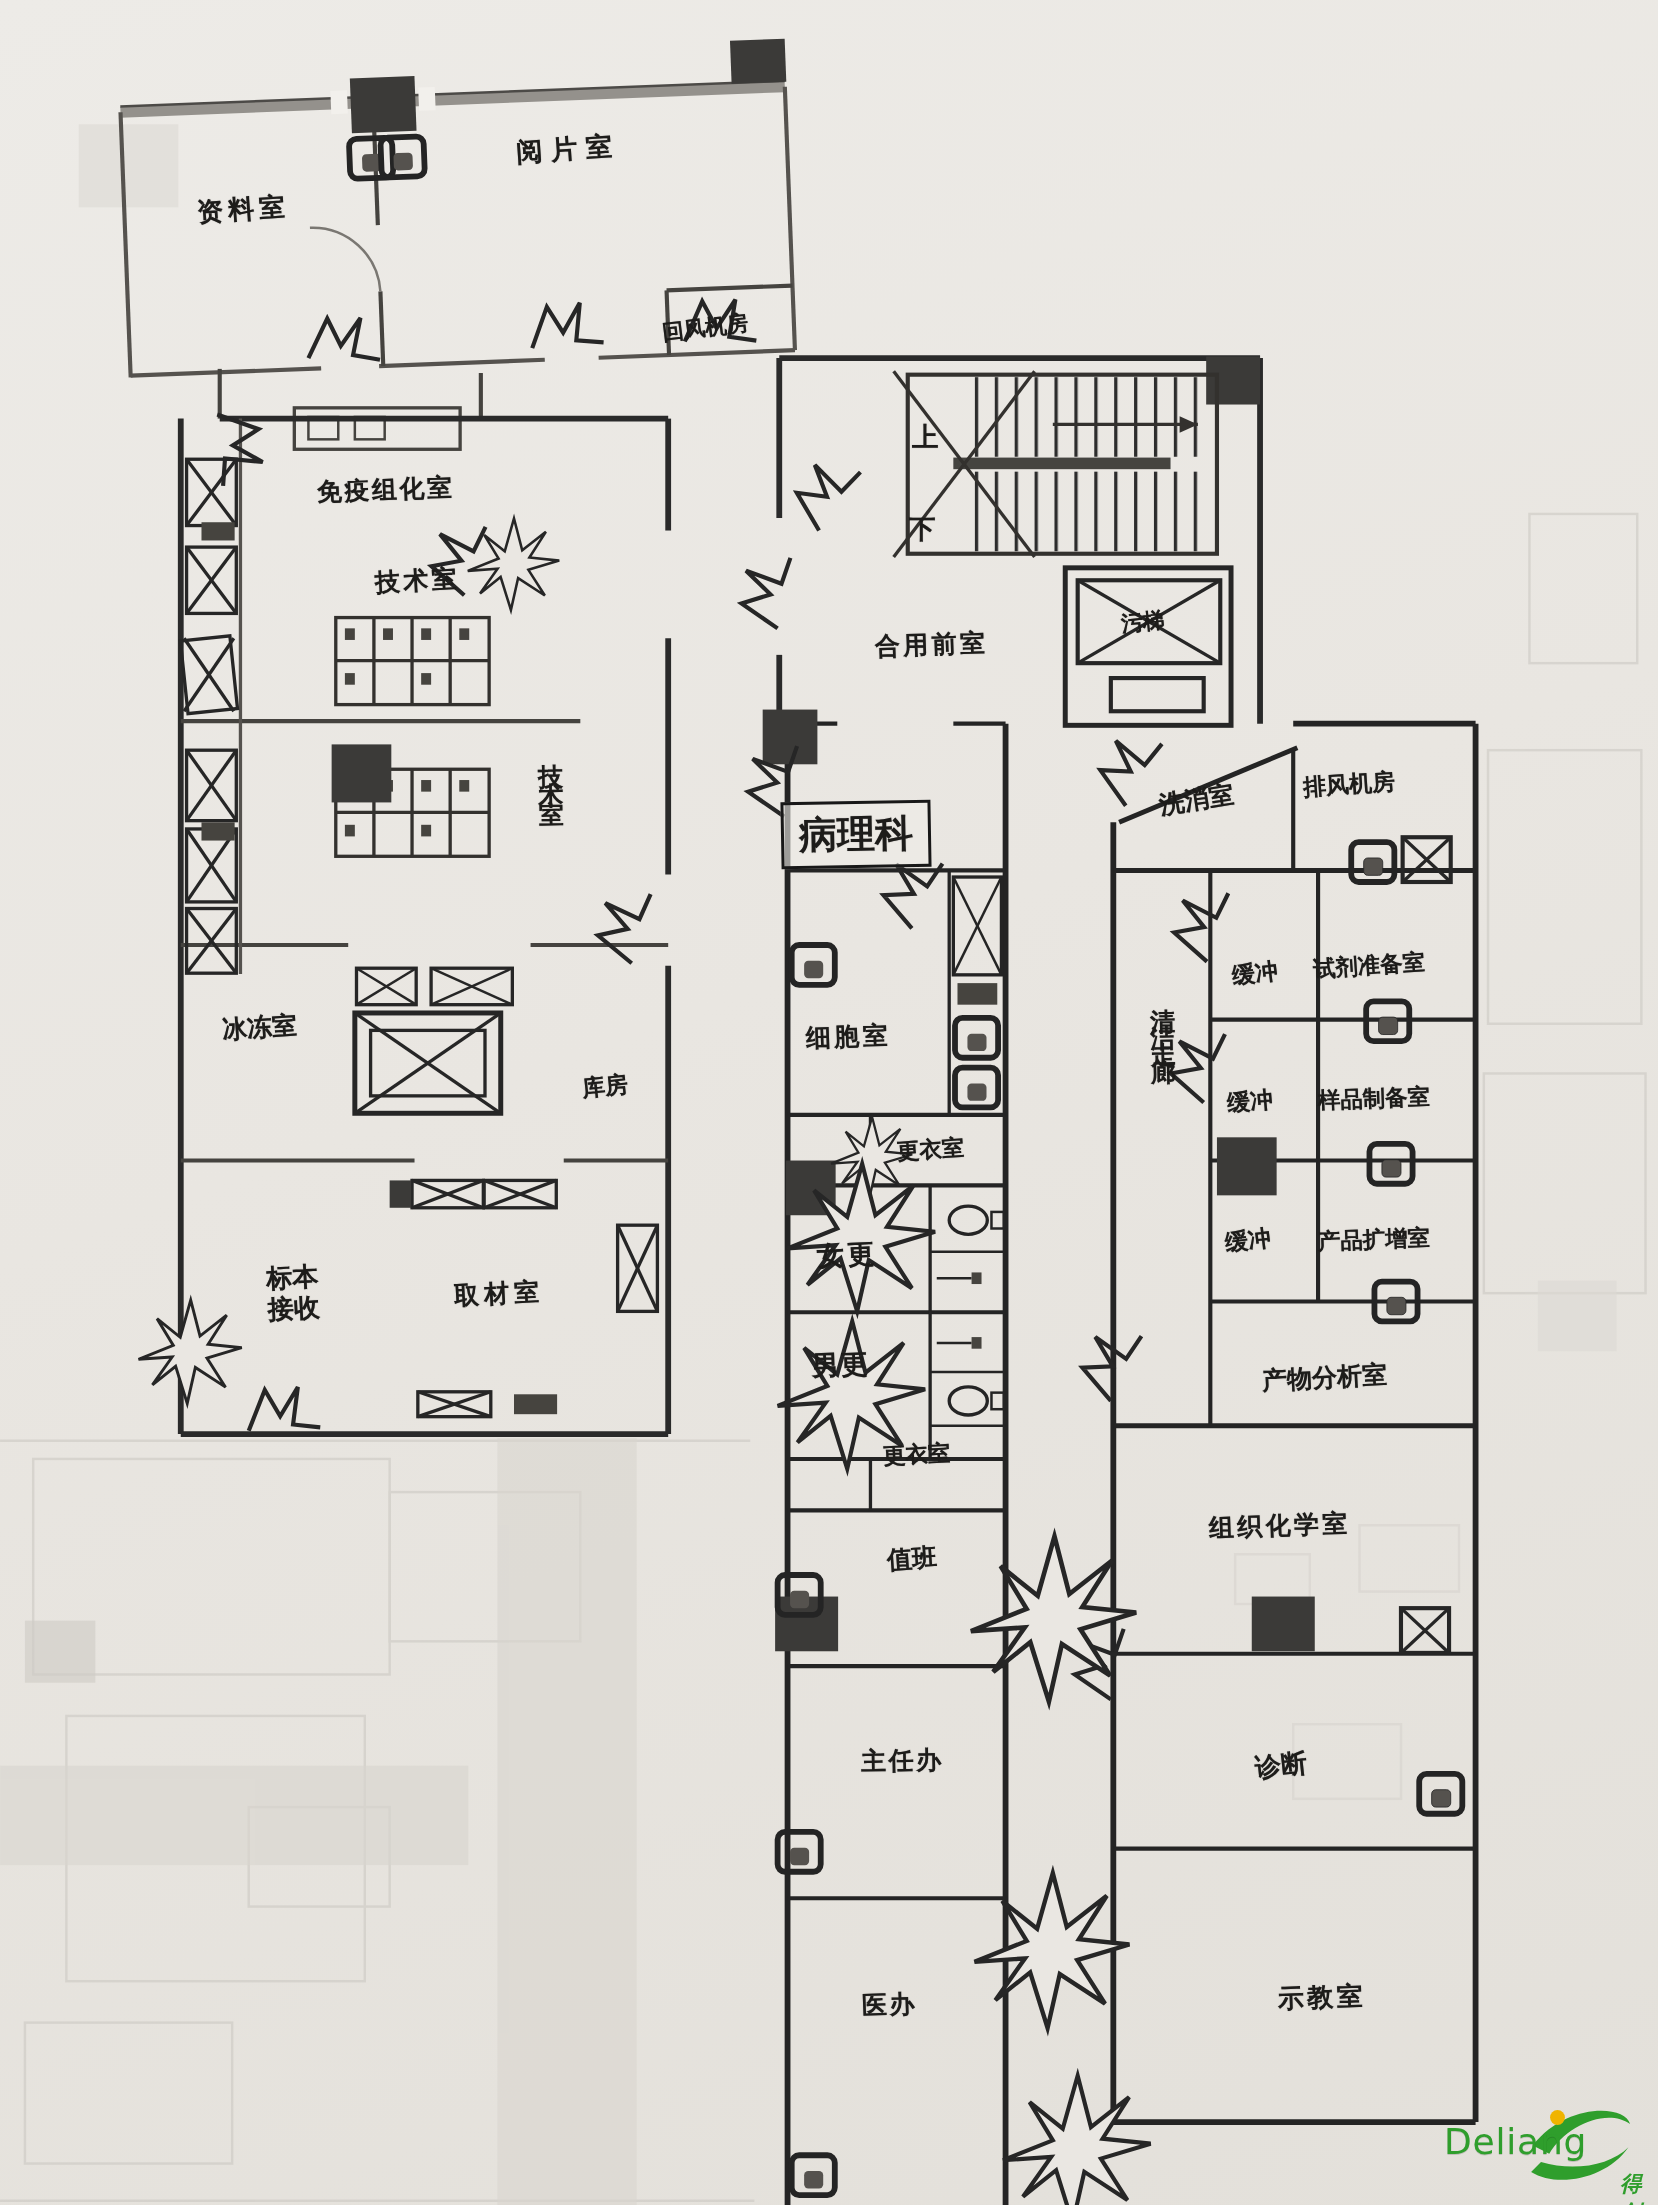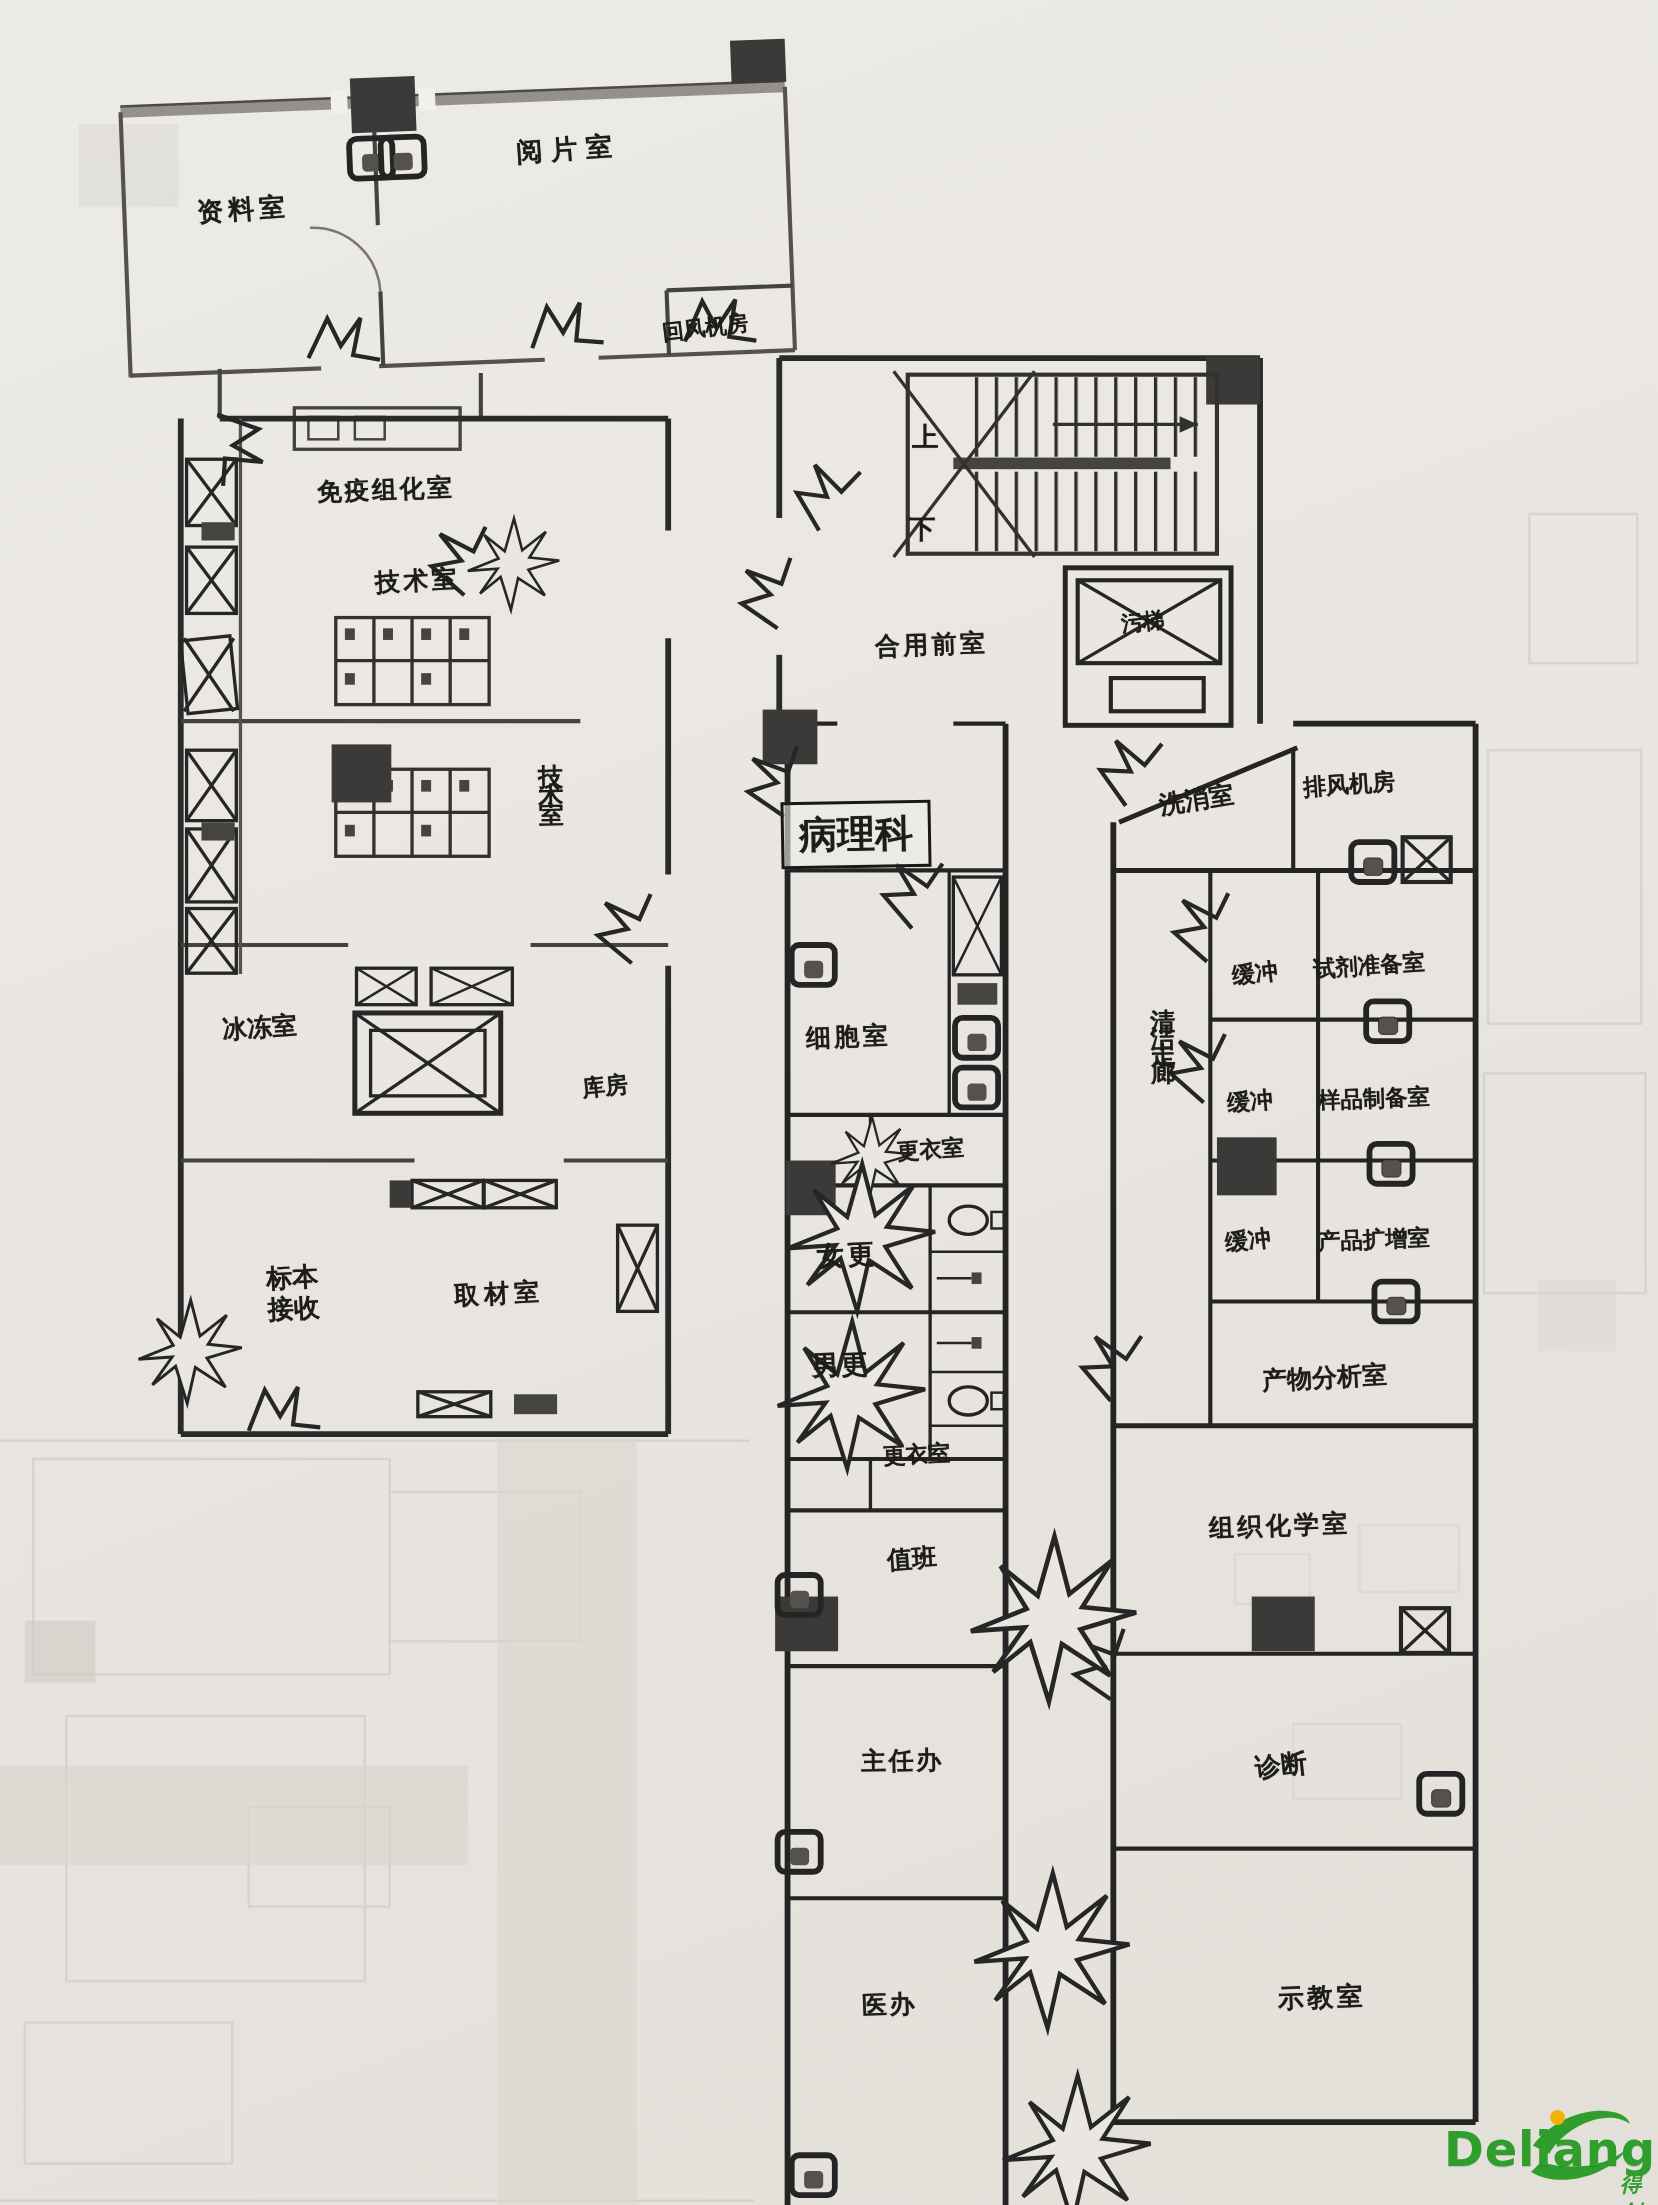--- a/index.html
+++ b/index.html
@@ -11,21 +11,21 @@
   svg{position:absolute;left:0;top:0;}
   .lbl{
     position:absolute;color:#1d1c1a;font-weight:700;white-space:nowrap;
     text-shadow:0 0 0.8px rgba(25,25,25,.55);
     transform-origin:center center;
   }
   .vert{writing-mode:vertical-rl;text-orientation:upright;}
   .wrap2{white-space:normal;line-height:1.2;}
   .boxed{border:3.3px solid #181818;padding:5px 15px;background:rgba(238,236,231,.6);}
   .wm-brand{
-    position:absolute;color:#2f9e2c;font-weight:700;font-size:48px;
+    position:absolute;color:#2f9e2c;font-weight:400;font-size:36px;
     letter-spacing:0.8px;text-shadow:0 0.8px 0 rgba(0,0,0,.15);
   }
   .wm-cap{position:absolute;color:#2f9e2c;font-weight:700;font-style:italic;font-size:21.6px;}
 </style>
 </head>
 <body>
 
 <div class="canvas">
 
 <svg width="1658" height="2205" viewBox="0 0 2000 2660">

